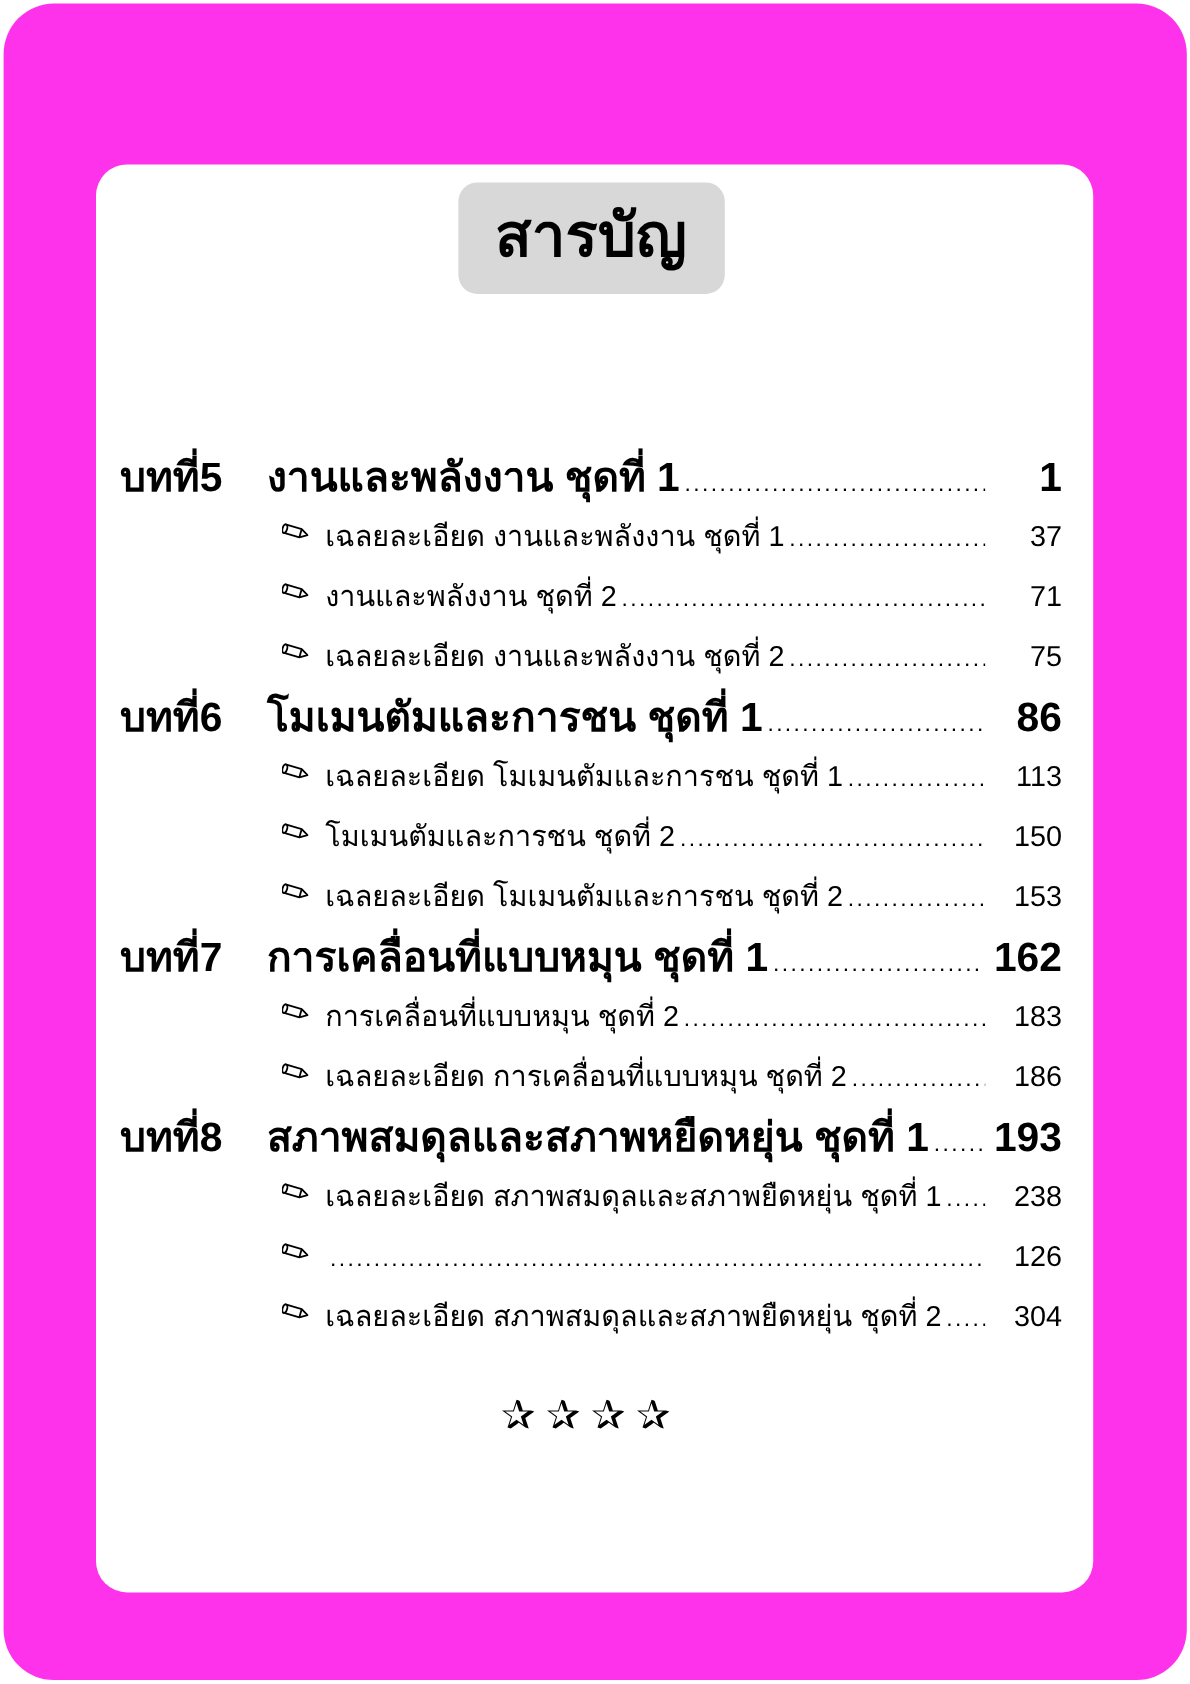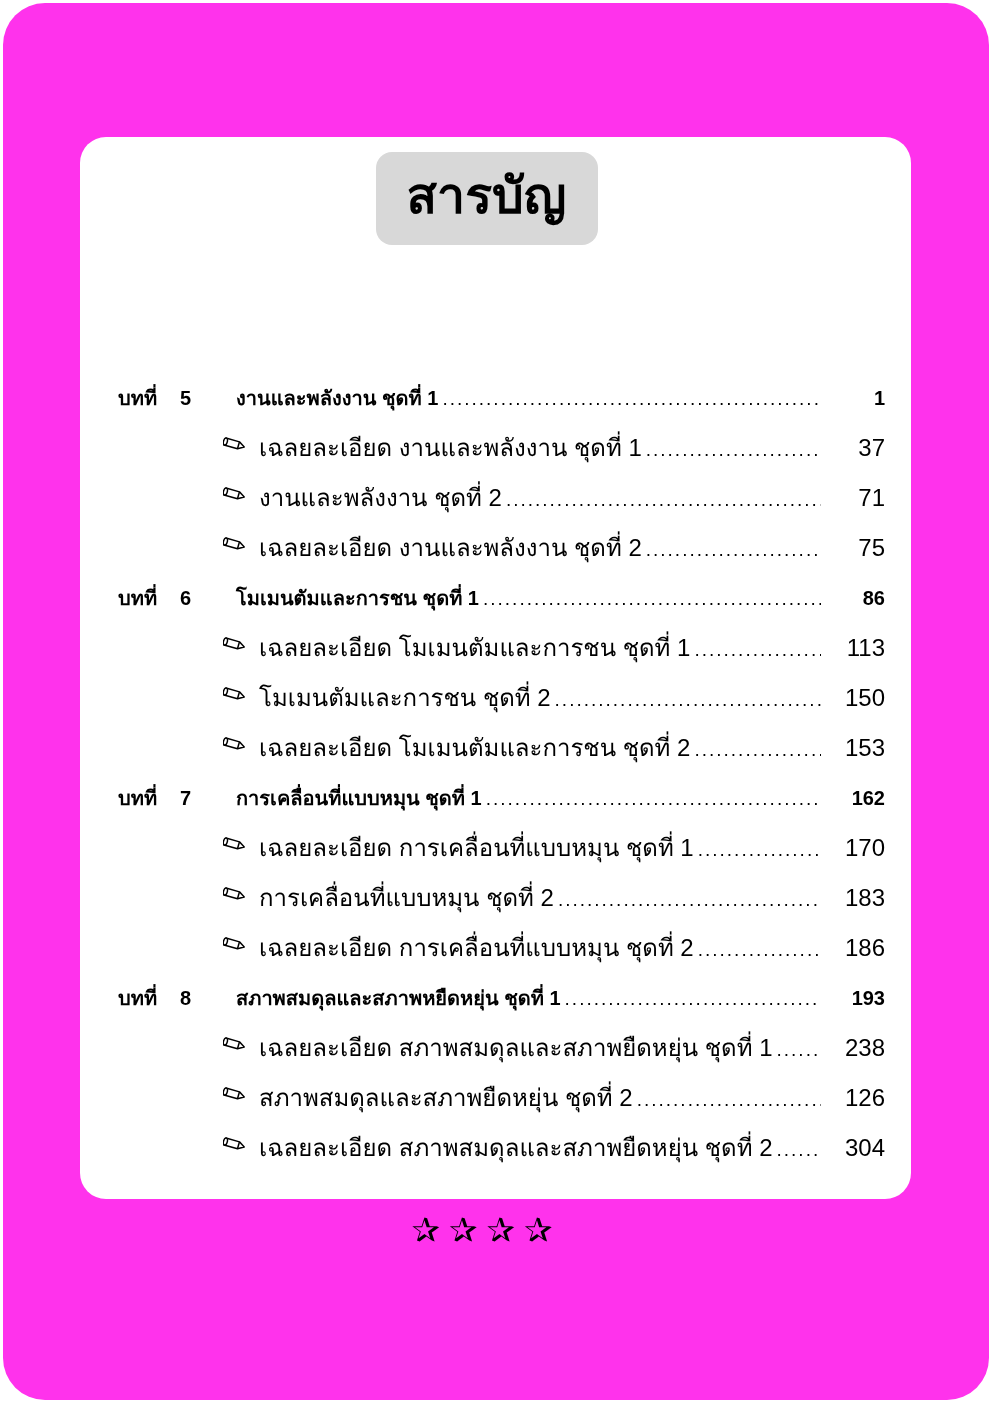--- a/index.html
+++ b/index.html
@@ -6,41 +6,41 @@
   body{
     width:992px;height:1403px;position:relative;background:#ffffff;
     font-family:"Liberation Sans","DejaVu Sans",sans-serif;
     -webkit-font-smoothing:antialiased;
   }
   .magenta-frame{
     position:absolute;left:3px;top:3px;right:3px;bottom:3px;
     background:#ff32ec;border-radius:42px;
   }
   .content-panel{
-    position:absolute;left:80px;top:137px;width:831px;height:1062px;
+    position:absolute;left:80px;top:137px;width:831px;height:1190px;
     background:#ffffff;border-radius:26px;
-    box-sizing:border-box;padding:15px 26px 0 8px;
+    box-sizing:border-box;padding:15px 26px 0 20px;
   }
   .title-box{
     width:222px;height:93px;margin:0 auto;
     background:#d8d8d8;border-radius:16px;
     display:flex;align-items:center;justify-content:center;
   }
   .title-box .title-text{
     font-size:50px;font-weight:bold;color:#000;line-height:1;
     padding-bottom:6px;
   }
   .toc{
     margin-top:128px;
   }
   .row{
     display:flex;align-items:baseline;height:50px;line-height:50px;
     color:#000;white-space:nowrap;
   }
-  .row.chapter{font-weight:bold;font-size:20px;margin-left:30px;}
+  .row.chapter{font-weight:bold;font-size:34px;}
   .row.sub{font-size:24px;padding-left:135px;}
   .ch-label{flex:0 0 62px;}
   .ch-num{flex:0 0 56px;}
   .pencil-wrap{flex:0 0 36px;position:relative;}
   .pencil-wrap svg{position:relative;top:2px;}
   .row-title{flex:0 0 auto;}
   .dots{
     flex:1 1 auto;overflow:hidden;margin:0 8px 0 4px;
     font-size:19px;font-weight:normal;letter-spacing:2px;
   }
@@ -163,32 +163,20 @@
     </div>
 
     <div class="row chapter">
       <span class="ch-label">บทที่</span>
       <span class="ch-num">7</span>
       <span class="row-title">การเคลื่อนที่แบบหมุน ชุดที่ 1</span>
       <span class="dots"></span>
       <span class="page-num">162</span>
     </div>
 
-    <div class="row sub">
-      <span class="pencil-wrap"><svg width="30" height="24" viewBox="0 0 30 24">
-            <g transform="translate(3,4) rotate(16)" fill="#fff" stroke="#000" stroke-width="1.5" stroke-linejoin="round">
-              <path d="M0,0 h14 l6,3.6 l-6,3.6 h-14 z"></path>
-              <ellipse cx="0.4" cy="3.6" rx="1.9" ry="3.6"></ellipse>
-              <path d="M14,0 v7.2" fill="none"></path>
-            </g>
-          </svg></span>
-      <span class="row-title">เฉลยละเอียด การเคลื่อนที่แบบหมุน ชุดที่ 1</span>
-      <span class="dots"></span>
-      <span class="page-num">170</span>
-    </div>
 
     <div class="row sub">
       <span class="pencil-wrap"><svg width="30" height="24" viewBox="0 0 30 24">
             <g transform="translate(3,4) rotate(16)" fill="#fff" stroke="#000" stroke-width="1.5" stroke-linejoin="round">
               <path d="M0,0 h14 l6,3.6 l-6,3.6 h-14 z"></path>
               <ellipse cx="0.4" cy="3.6" rx="1.9" ry="3.6"></ellipse>
               <path d="M14,0 v7.2" fill="none"></path>
             </g>
           </svg></span>
       <span class="row-title">การเคลื่อนที่แบบหมุน  ชุดที่ 2</span>
@@ -231,21 +219,20 @@
     </div>
 
     <div class="row sub">
       <span class="pencil-wrap"><svg width="30" height="24" viewBox="0 0 30 24">
             <g transform="translate(3,4) rotate(16)" fill="#fff" stroke="#000" stroke-width="1.5" stroke-linejoin="round">
               <path d="M0,0 h14 l6,3.6 l-6,3.6 h-14 z"></path>
               <ellipse cx="0.4" cy="3.6" rx="1.9" ry="3.6"></ellipse>
               <path d="M14,0 v7.2" fill="none"></path>
             </g>
           </svg></span>
-      <span class="row-title">สภาพสมดุลและสภาพยืดหยุ่น ชุดที่ 2</span>
       <span class="dots"></span>
       <span class="page-num">126</span>
     </div>
 
     <div class="row sub">
       <span class="pencil-wrap"><svg width="30" height="24" viewBox="0 0 30 24">
             <g transform="translate(3,4) rotate(16)" fill="#fff" stroke="#000" stroke-width="1.5" stroke-linejoin="round">
               <path d="M0,0 h14 l6,3.6 l-6,3.6 h-14 z"></path>
               <ellipse cx="0.4" cy="3.6" rx="1.9" ry="3.6"></ellipse>
               <path d="M14,0 v7.2" fill="none"></path>

